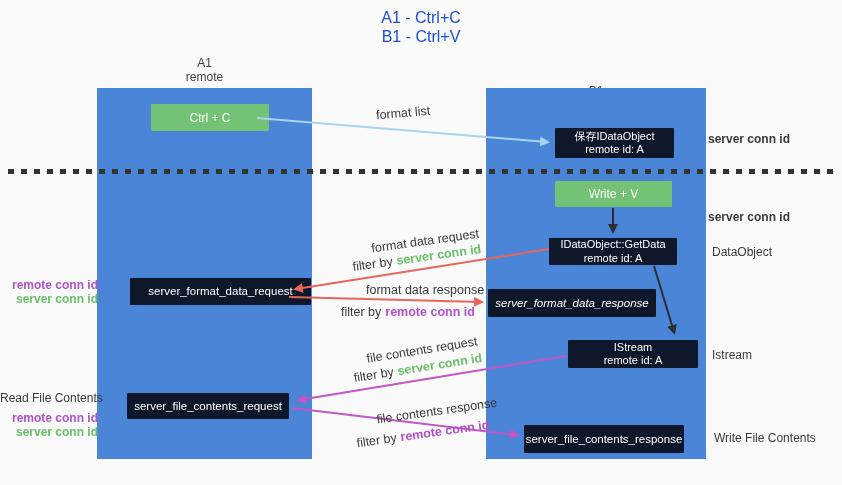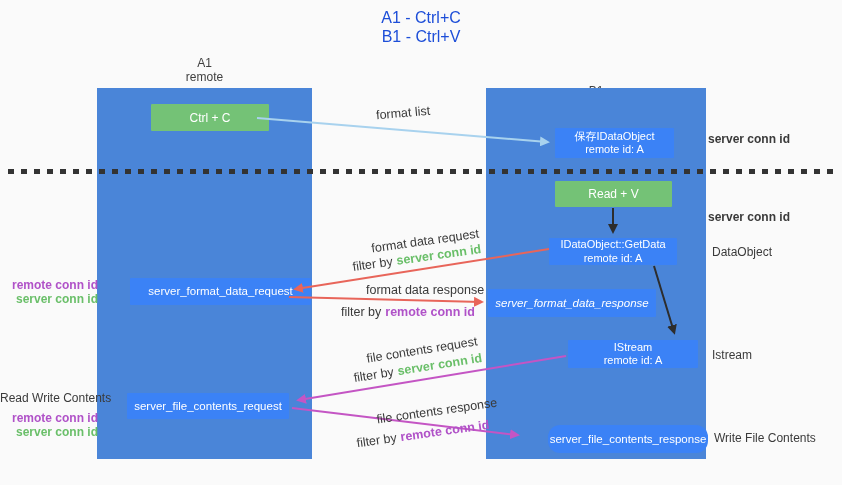--- a/index.html
+++ b/index.html
@@ -15,33 +15,33 @@
   .lane{position:absolute;top:88px;height:371px;background:#4a85d8;}
   .lane.a{left:97px;width:215px;}
   .lane.b{left:486px;width:220px;}
 
   .divider{position:absolute;left:8px;top:169px;width:826px;height:5px;
     background:repeating-linear-gradient(to right,#333 0px,#333 6px,transparent 6px,transparent 13px);}
 
   .node{position:absolute;color:#fff;text-align:center;display:flex;flex-direction:column;
     justify-content:center;border-radius:1px;}
   .node.green{background:#74c276;}
-  .node.orange{background:#3b82f6;}
+  .node.orange{background:#0f172a;}
   .one{font-size:11.5px;line-height:13px;}
   .two{font-size:11px;line-height:13.5px;}
 
   #ctrl-c{left:137px;top:104px;width:118px;height:27px;font-size:12px;margin-left:14px;}
   #save-obj{left:555px;top:128px;width:119px;height:30px;}
   #ctrl-v{left:555px;top:181px;width:117px;height:26px;font-size:12px;}
   #getdata{left:549px;top:238px;width:128px;height:27px;}
   #fmt-req{left:130px;top:278px;width:181px;height:27px;}
   #fmt-res{left:488px;top:289px;width:168px;height:28px;font-style:italic;}
   #istream{left:568px;top:340px;width:130px;height:28px;}
   #file-req{left:127px;top:393px;width:162px;height:26px;}
-  #file-res{left:548px;top:425px;width:160px;height:28px;border-radius:12px;}
+  #file-res{left:524px;top:425px;width:160px;height:28px;}
 
   svg.overlay{position:absolute;left:0;top:0;width:842px;height:485px;pointer-events:none;}
 
   .flabel{position:absolute;font-size:12.5px;color:#3a3a3a;white-space:nowrap;}
   .flabel .green-t, .green-t{color:#6abf69;font-weight:bold;}
   .flabel .purple-t, .purple-t{color:#b052c8;font-weight:bold;}
   .gap{margin-left:4px;}
 
   .side-right{position:absolute;font-size:12px;color:#3a3a3a;white-space:nowrap;}
   .side-left{position:absolute;left:0;width:98px;text-align:right;font-size:12px;
@@ -73,21 +73,21 @@
   <div class="node green" id="ctrl-c">
     <div>Ctrl + C</div>
   </div>
 
   <div class="node orange two" id="save-obj">
     <div>保存IDataObject</div>
     <div>remote id: A</div>
   </div>
 
   <div class="node green" id="ctrl-v">
-    <div>Read + V</div>
+    <div>Write + V</div>
   </div>
 
   <div class="node orange two" id="getdata">
     <div>IDataObject::GetData</div>
     <div>remote id: A</div>
   </div>
 
   <div class="node orange one" id="fmt-req">
     <div>server_format_data_request</div>
   </div>
@@ -163,20 +163,20 @@
   <div class="side-right green-t" style="left:708px;top:210px;">server conn id</div>
   <div class="side-right" style="left:712px;top:245px;">DataObject</div>
   <div class="side-right" style="left:712px;top:348px;">Istream</div>
   <div class="side-right" style="left:714px;top:431px;">Write File Contents</div>
 
   <div class="side-left" style="top:278px;">
     <div class="purple-t">remote conn id</div>
     <div class="green-t">server conn id</div>
   </div>
 
-  <div class="side-left" style="top:391px;color:#3a3a3a;">Read Write Contents</div>
+  <div class="side-left" style="top:391px;color:#3a3a3a;">Read File Contents</div>
 
   <div class="side-left" style="top:411px;">
     <div class="purple-t">remote conn id</div>
     <div class="green-t">server conn id</div>
   </div>
 
 </div>
 
 </body></html>

